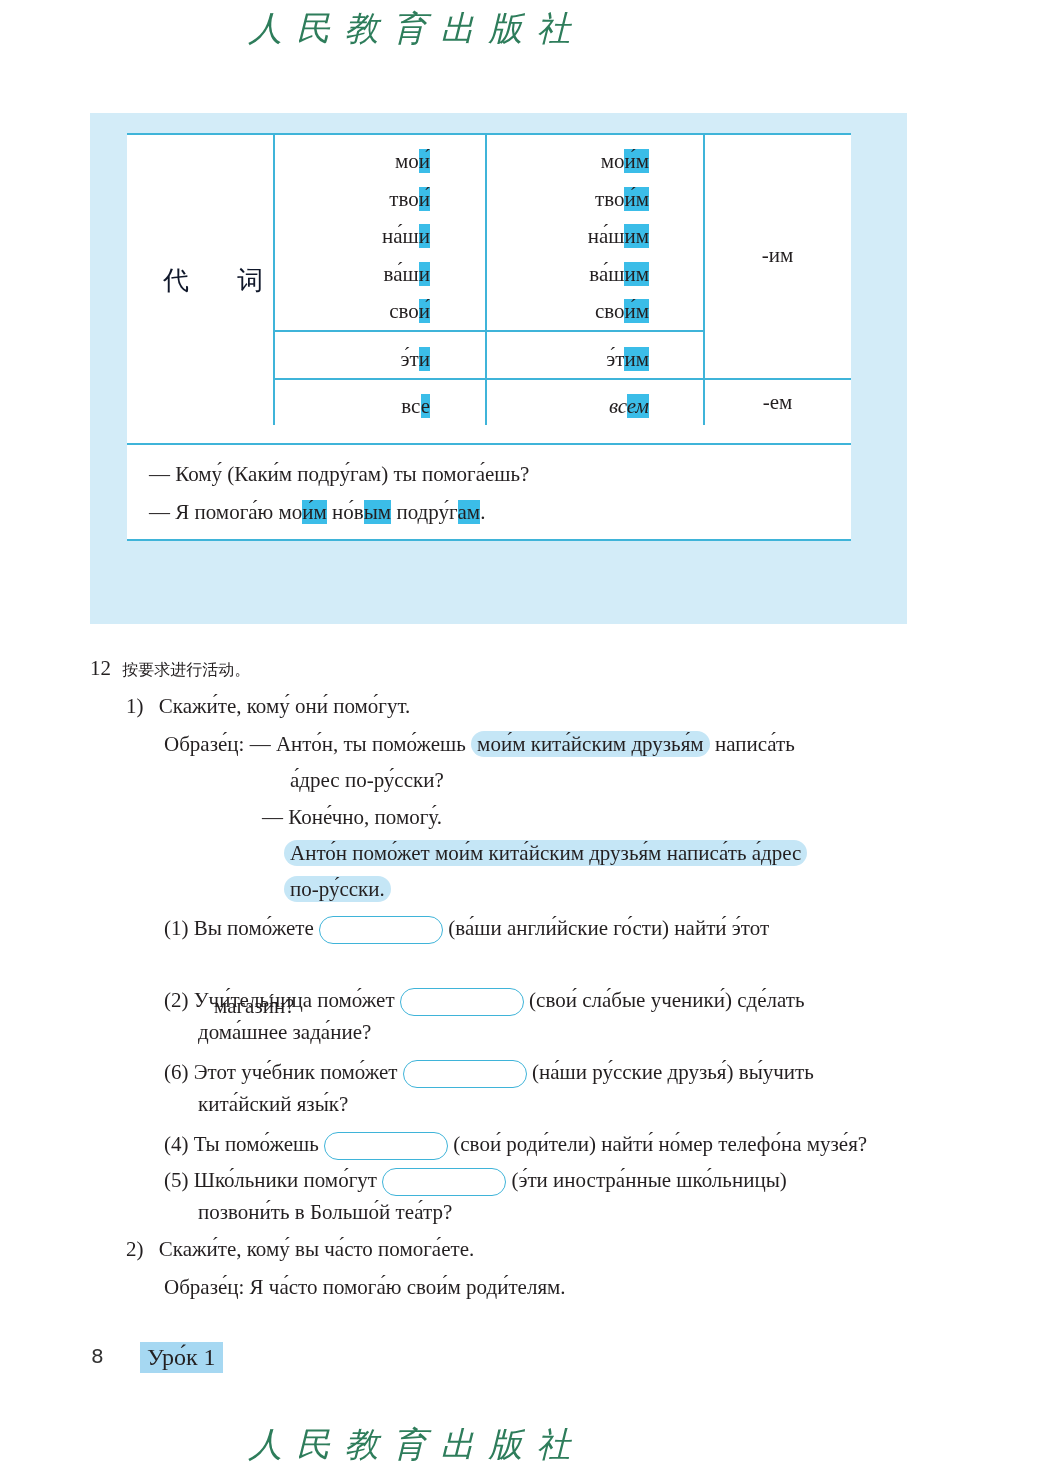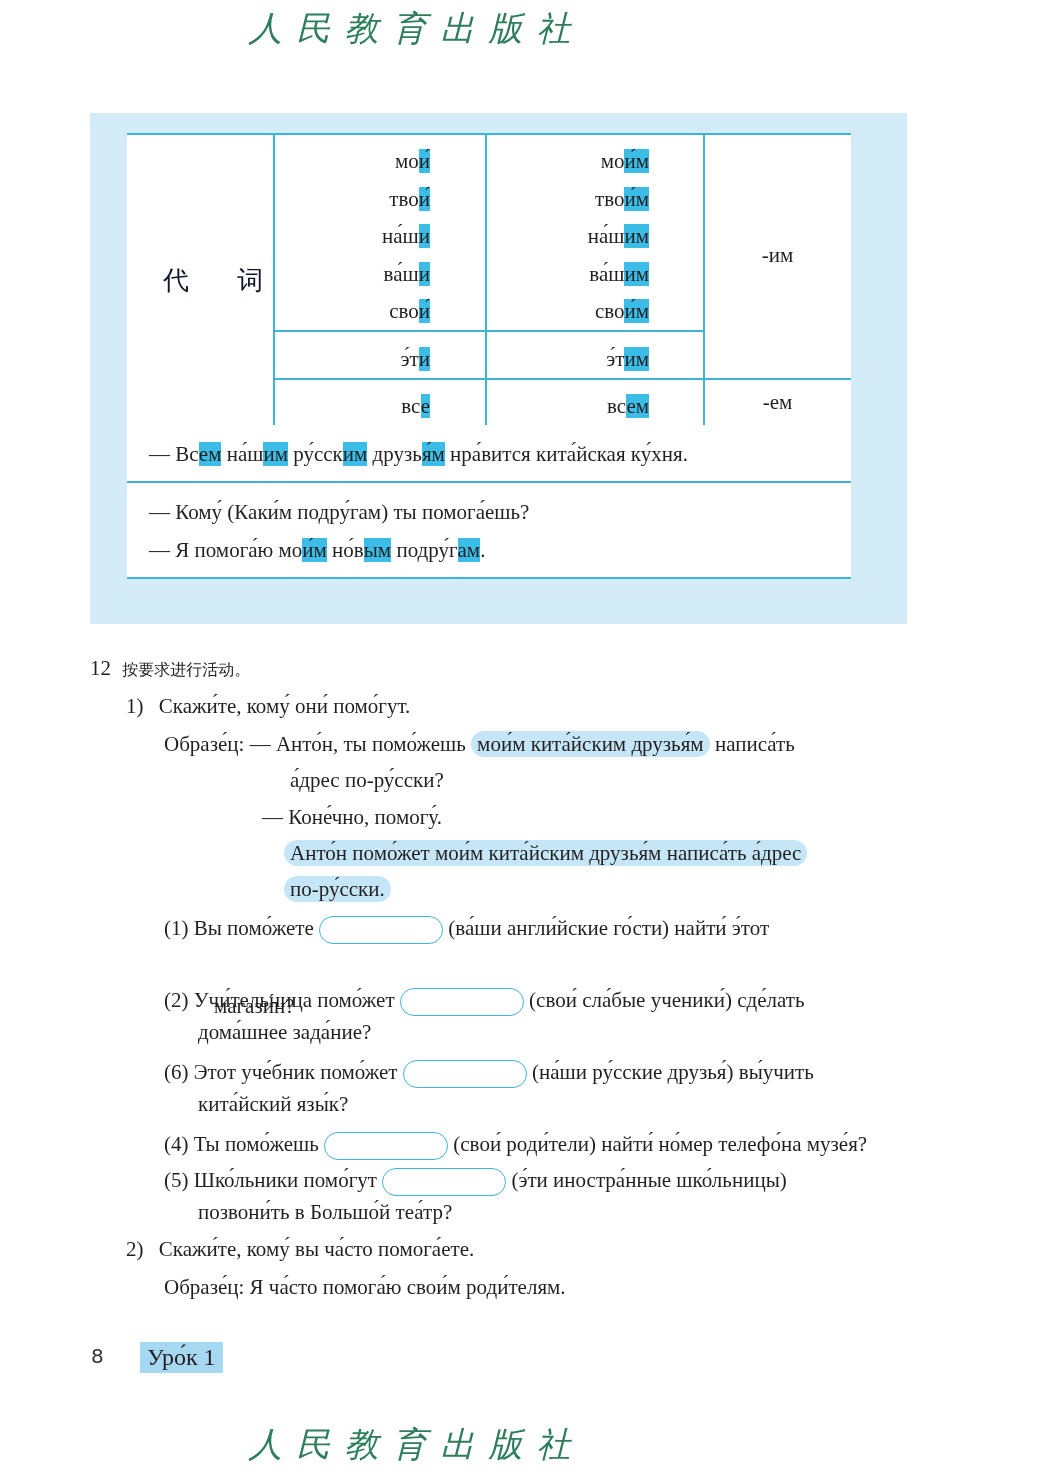--- a/index.html
+++ b/index.html
@@ -74,28 +74,27 @@
         <div style="margin-top: 10px;"><span>э́т</span><span class="hi">и</span></div>
         <div style="margin-top: 10px;"><span>вс</span><span class="hi">е</span></div>
       </div>
     <div class="wcell col2" id="col2">
         <div><span>мо</span><span class="hi">и́м</span></div>
         <div><span>тво</span><span class="hi">и́м</span></div>
         <div><span>на́ш</span><span class="hi">им</span></div>
         <div><span>ва́ш</span><span class="hi">им</span></div>
         <div><span>сво</span><span class="hi">и́м</span></div>
         <div style="margin-top: 10px;"><span>э́т</span><span class="hi">им</span></div>
-        <div style="margin-top: 10px;"><span>вс</span><span class="hi">ем</span></div>
+        <div style="margin-top: 10px; font-style: italic;"><span>вс</span><span class="hi">ем</span></div>
       </div>
     <div class="ending" style="left:578px;top:108px">-им</div>
     <div class="ending" style="left:578px;top:255px">-ем</div>
   </div>
   <div class="examples">
     <div class="exblock">
-      <div id="ans0"><span>— Вс</span><span class="hi">ем</span><span> на́ш</span><span class="hi">им</span><span> ру́сск</span><span class="hi">им</span><span> друзь</span><span class="hi">я́м</span><span> нра́вится кита́йская ку́хня.</span></div>
     </div>
     <div class="exblock">
       <div>— Кому́ (Каки́м подру́гам) ты помога́ешь?</div>
       <div id="ans1"><span>— Я помога́ю мо</span><span class="hi">и́м</span><span> но́в</span><span class="hi">ым</span><span> подру́г</span><span class="hi">ам</span><span>.</span></div>
     </div>
   </div>
 </div>
 
 <div class="content">
   <div class="line" style="left:0;top:6px">

